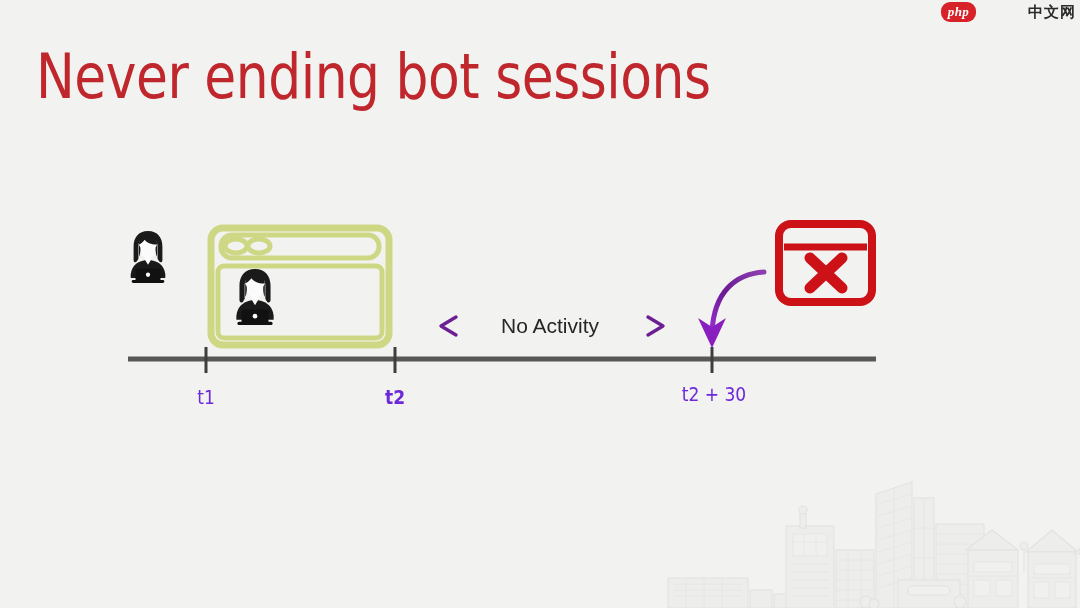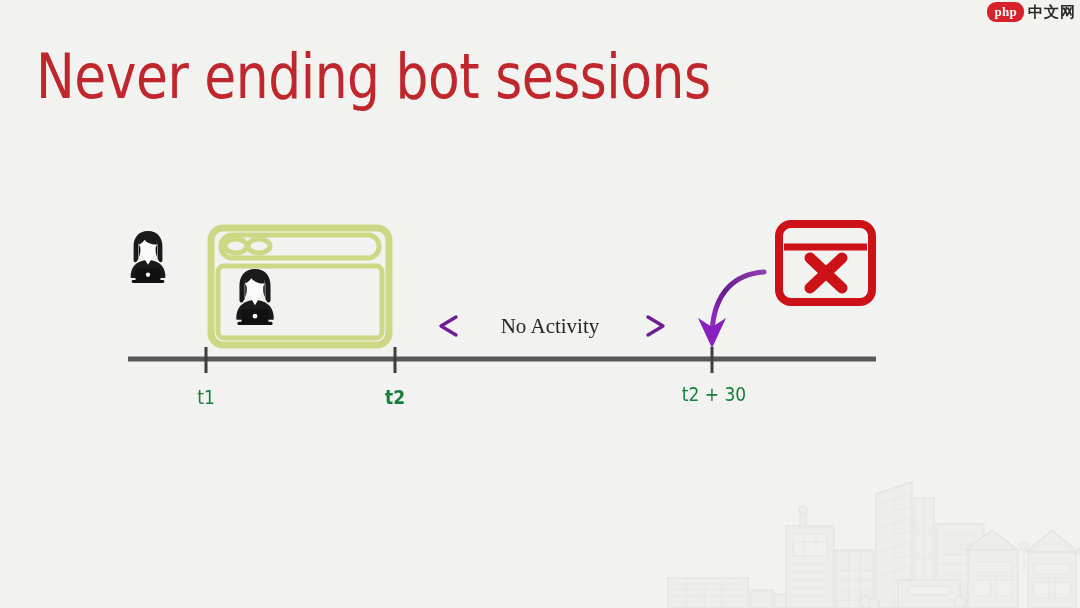--- a/index.html
+++ b/index.html
@@ -30,33 +30,35 @@
     top: 2px;
     display: flex;
     align-items: center;
     gap: 4px;
     z-index: 50;
   }
   #watermark .php-badge {
     background: #d8222a;
     color: #ffffff;
     font-family: "Liberation Serif", serif;
+    font-style: italic;
     font-weight: bold;
     font-size: 13px;
     line-height: 1;
     padding: 3px 7px 4px 7px;
     border-radius: 9px;
     letter-spacing: 0.3px;
   }
   #watermark .cn-text {
     color: #2b2b2b;
     font-size: 15px;
     font-weight: bold;
     letter-spacing: 1px;
     font-family: "DejaVu Sans", sans-serif;
+    margin-left: 48px;
   }
 
   
   #title {
     position: absolute;
     left: 36px;
     top: 46px;
     font-size: 62px;
     line-height: 1;
     color: #c0272d;
@@ -85,36 +87,36 @@
     left: 0; top: 0;
     width: 1080px;
     height: 608px;
     pointer-events: none;
   }
 
   
   .tick-label {
     position: absolute;
     font-size: 19px;
-    color: #15803d;
+    color: #6d28d9;
     font-family: "DejaVu Sans Condensed", "Liberation Sans Narrow", "Liberation Sans", sans-serif;
     white-space: nowrap;
     transform: translateX(-50%);
     text-align: right;
   }
 
   
   #no-activity-label {
     position: absolute;
     left: 550px;
     top: 326px;
     transform: translate(-50%, -50%);
     font-size: 21px;
     color: #262626;
-    font-family: Liberation Serif, serif;
+    font-family: Liberation Sans, sans-serif;
     white-space: nowrap;
   }
 </style>
 </head>
 <body>
 
 <div id="slide">
 
   <div id="watermark">
     <span class="php-badge">php</span>

